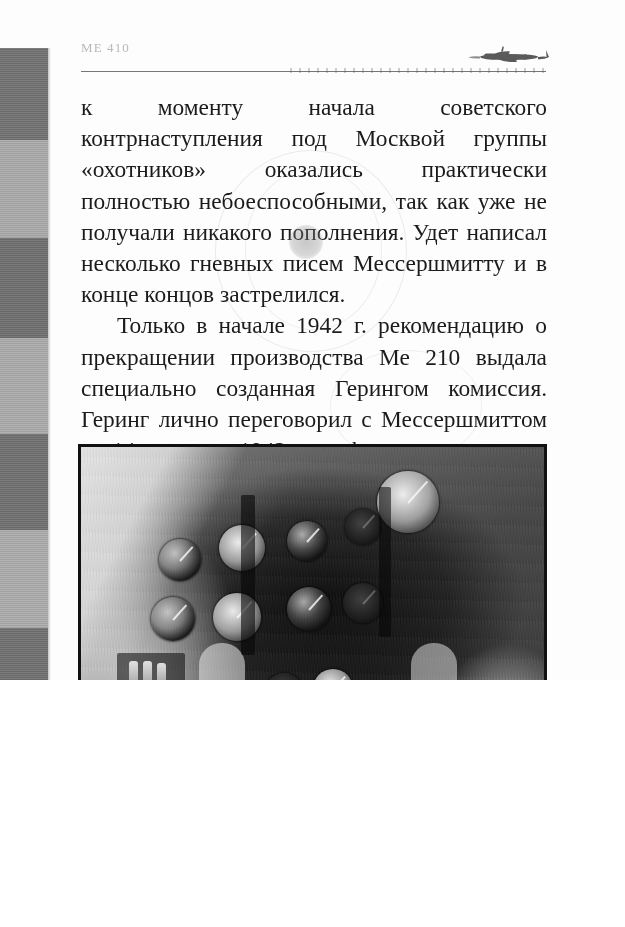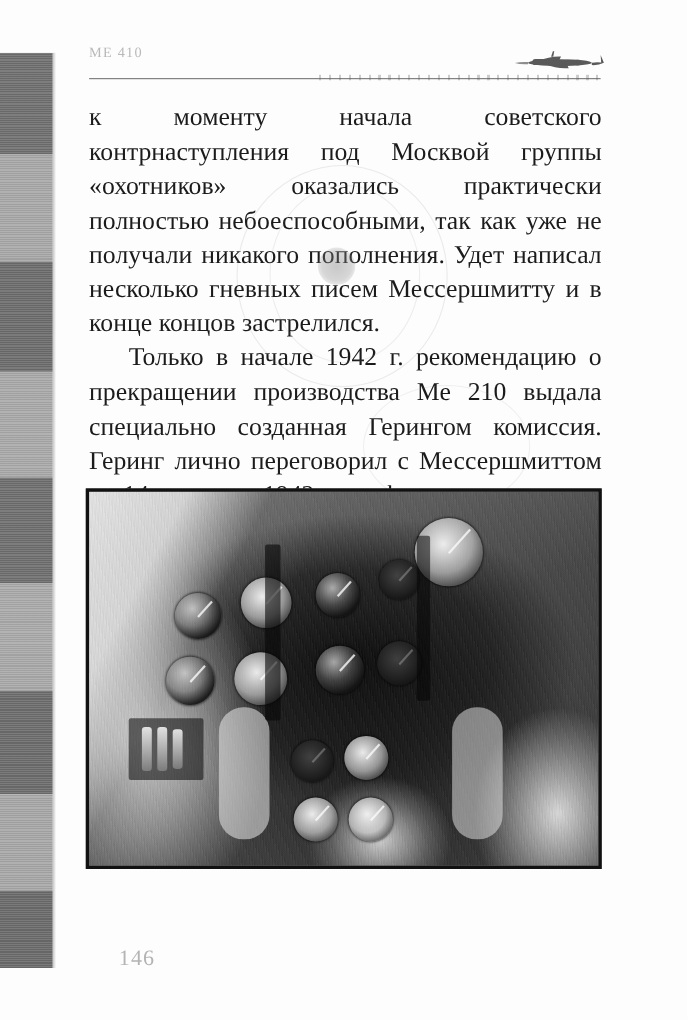--- a/index.html
+++ b/index.html
@@ -3,21 +3,21 @@
 <meta charset="utf-8">
 <style>
   html, body {
     margin: 0;
     padding: 0;
     background: #ffffff;
   }
   .page {
     position: relative;
     width: 625px;
-    height: 927px;
+    height: 680px;
     background: #fdfdfd;
     overflow: hidden;
     font-family: "Liberation Serif", "DejaVu Serif", serif;
   }
 
   
   .scan-band {
     position: absolute;
     left: 0;
     top: 48px;

